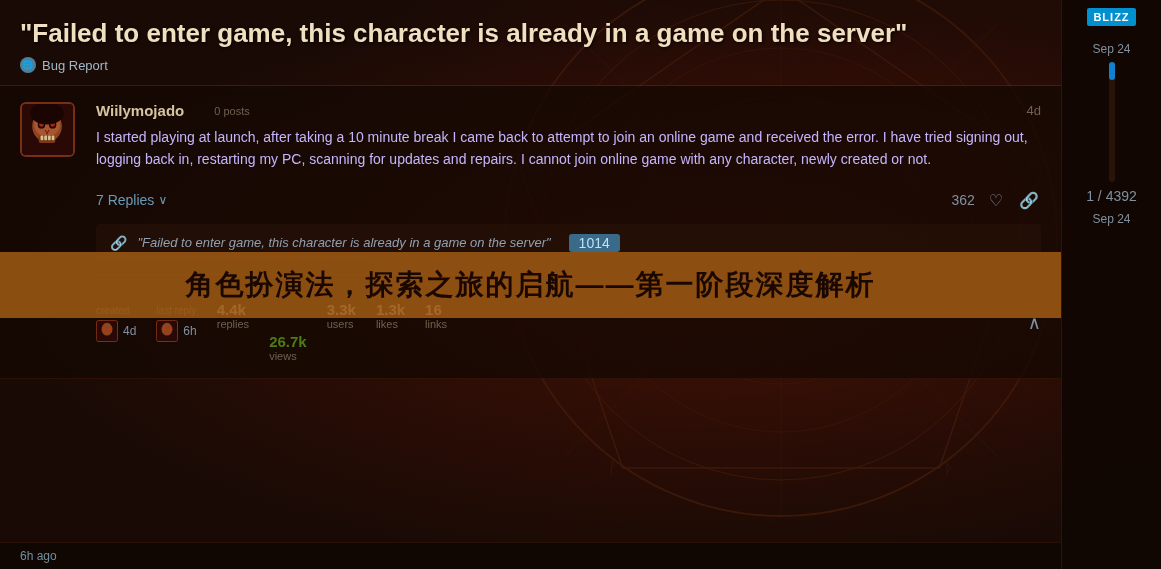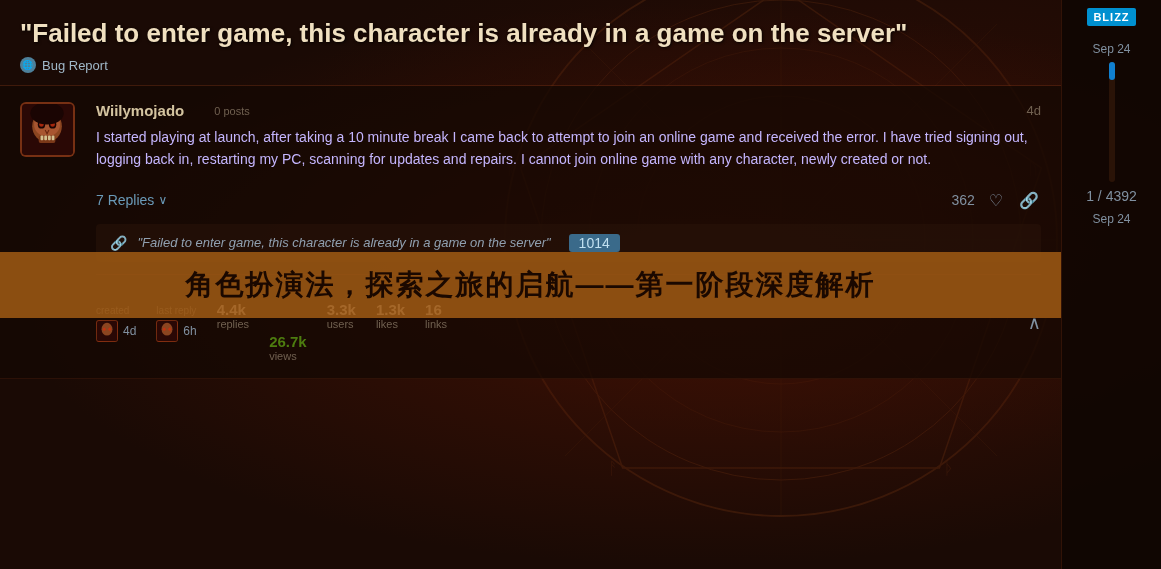--- a/index.html
+++ b/index.html
@@ -583,20 +583,23 @@
             </div>
 
             <button class="collapse-btn">∧</button>
           </div>
 
         </div>
       </div>
 
     </div>
 
+    <div class="bottom-bar">
+      <span class="bottom-time">6h ago</span>
+    </div>
 
   </div>
 
   <div class="sidebar">
     <div class="blizz-badge">BLIZZ</div>
     <span class="sidebar-date">Sep 24</span>
     <div class="progress-track">
       <div class="progress-thumb"></div>
     </div>
     <span class="progress-label">1 / 4392</span>

